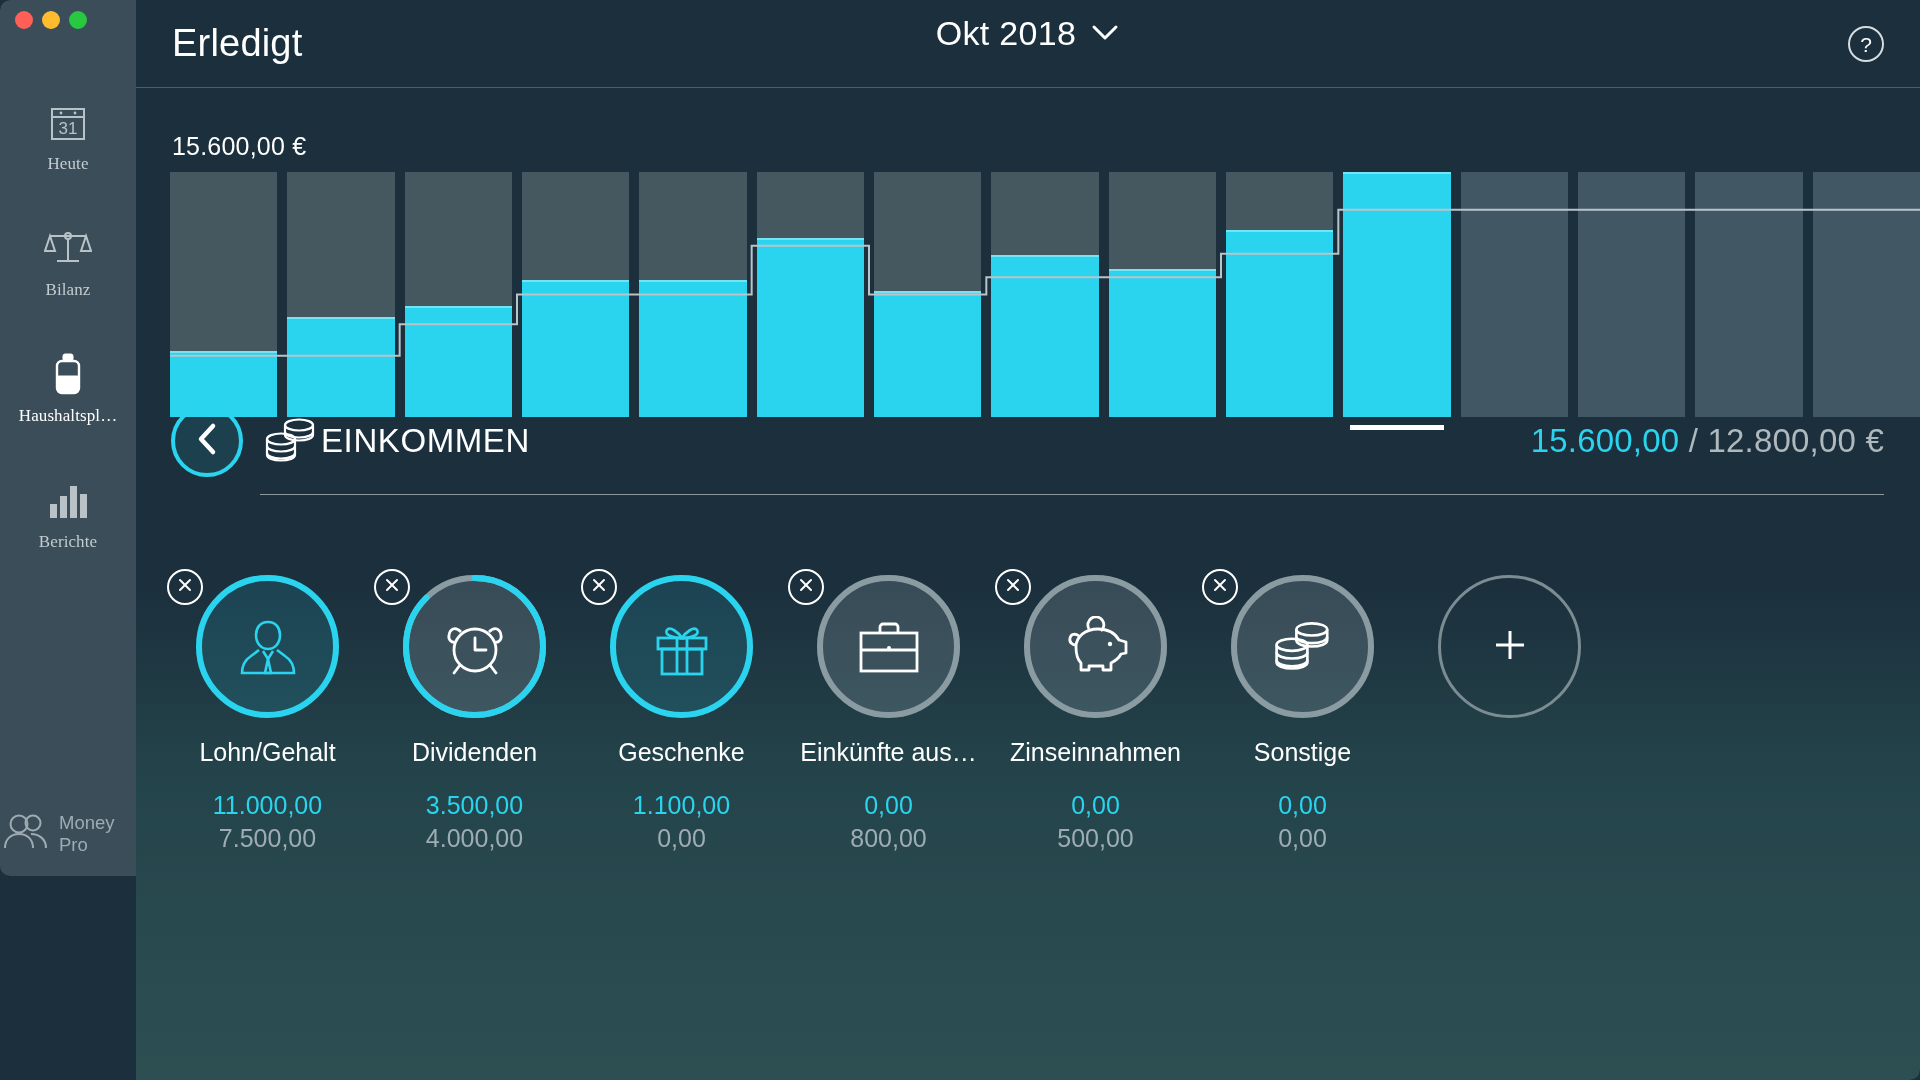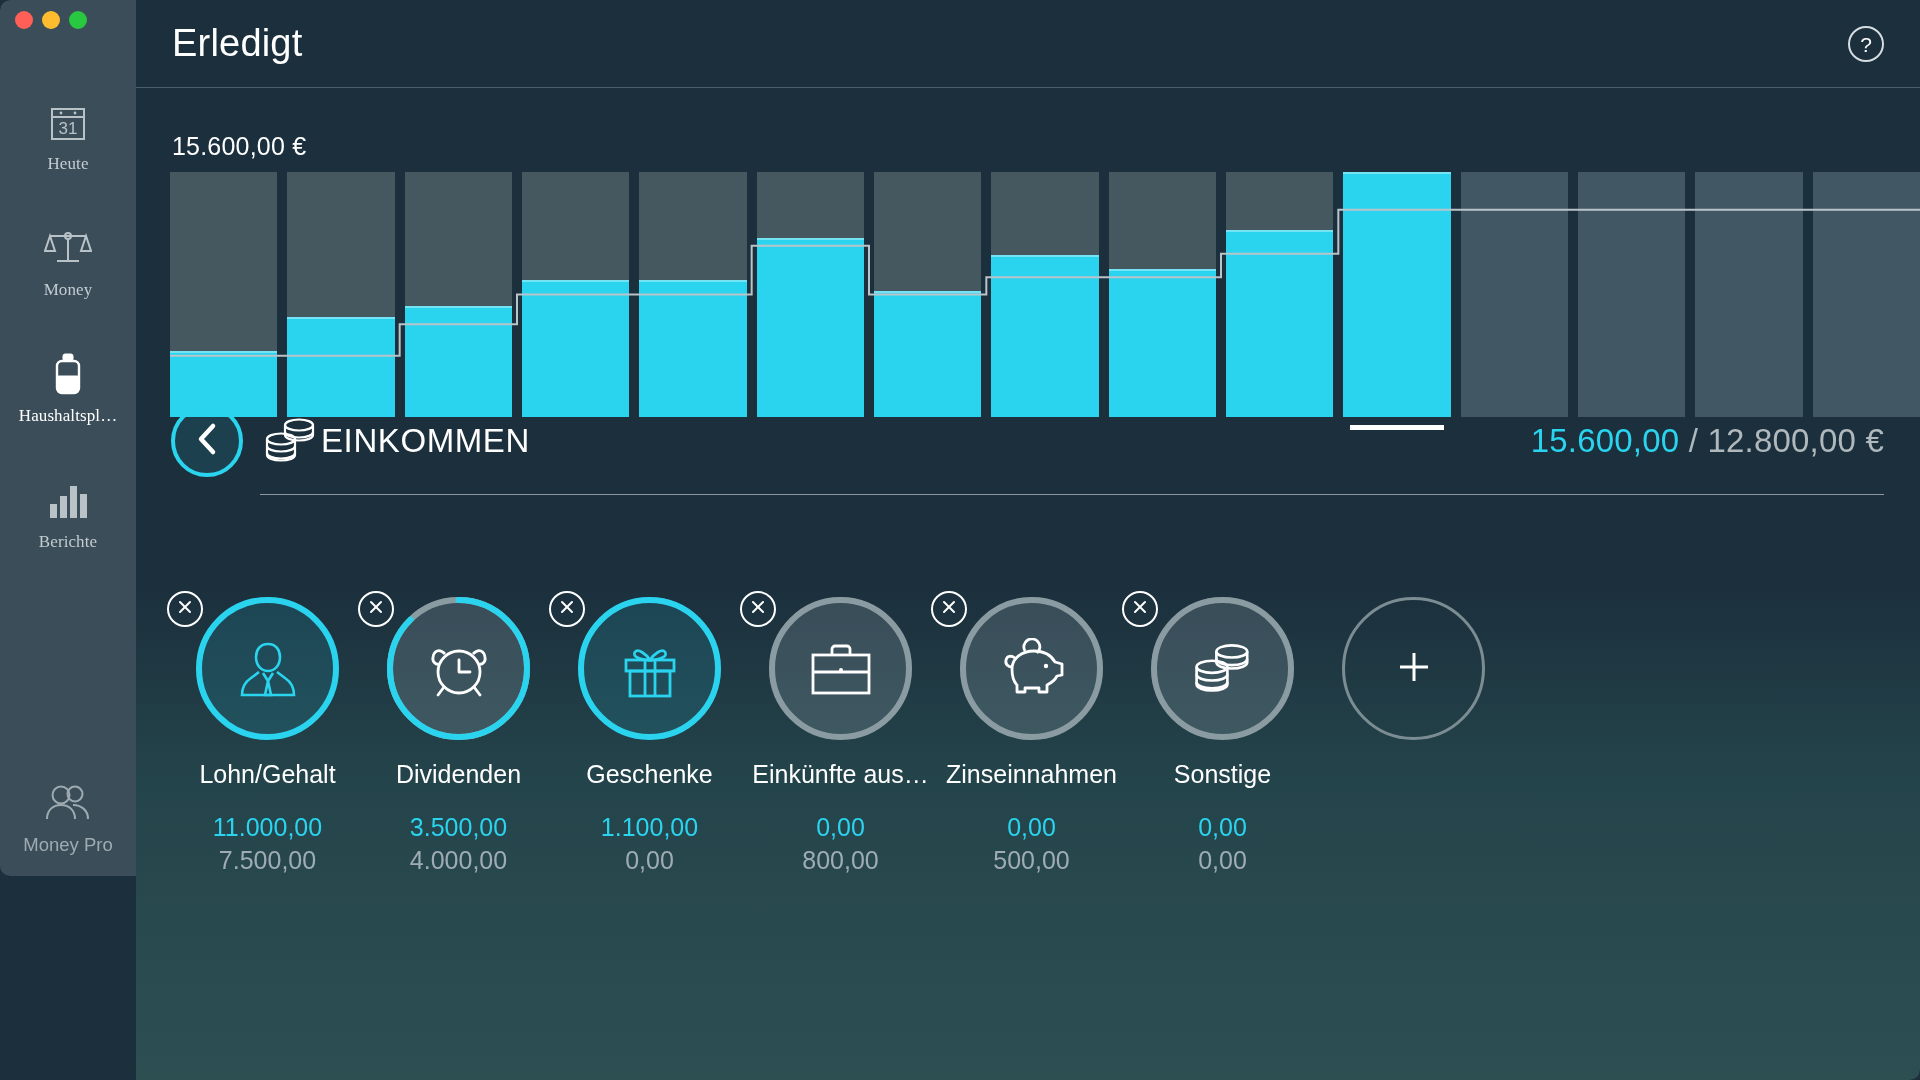--- a/index.html
+++ b/index.html
@@ -65,21 +65,21 @@
   }
   .nav-item.active .nav-lbl { color:#ffffff; }
   .nav-item.active svg path,
   .nav-item.active svg rect,
   .nav-item.active svg line,
   .nav-item.active svg circle { stroke:#ffffff; }
   .nav-item.active .fillwhite { fill:#ffffff; }
 
   .brand {
     position:absolute; bottom:20px; left:0; width:136px;
-    display:flex; flex-direction:column; align-items:center; gap:7px;
+    display:flex; flex-direction:row; align-items:center; gap:7px;
     cursor:pointer;
   }
   .brand .nav-lbl { font-size:18.5px; color:#9fabb2; }
 
   
   #main {
     flex:1 1 auto;
     position:relative;
     height:1080px;
     background:linear-gradient(180deg,#1b2f3c 0%,#1b2f3c 580px,#24444b 780px,#2d4f52 1080px);
@@ -175,22 +175,22 @@
   #section-amounts .spent { color:#2ad4ef; }
   #section-amounts .sep,
   #section-amounts .total { color:#afb9bd; }
   #section-rule {
     position:absolute; left:124px; right:36px; top:99px;
     height:1px; background:#8c9aa0;
   }
 
   
   #category-grid {
-    position:absolute; left:36px; top:597px;
-    display:flex; gap:0;
+    position:absolute; left:36px; top:575px;
+    display:flex; gap:16px;
   }
   .cat-cell {
     width:191px;
     display:flex; flex-direction:column; align-items:center;
     position:relative;
   }
   .cat-circle-wrap {
     position:relative;
     width:143px; height:143px;
   }
@@ -268,21 +268,21 @@
         <span class="nav-ico">
           <svg width="48" height="44" viewBox="0 0 48 44">
             <circle cx="24" cy="9" r="3" fill="none" stroke="#b8c2c7" stroke-width="2"></circle>
             <line x1="24" y1="12" x2="24" y2="34" stroke="#b8c2c7" stroke-width="2"></line>
             <line x1="13" y1="34" x2="35" y2="34" stroke="#b8c2c7" stroke-width="2"></line>
             <line x1="6" y1="9" x2="42" y2="9" stroke="#b8c2c7" stroke-width="2"></line>
             <path d="M6 9 L1 24 L11 24 Z" fill="none" stroke="#b8c2c7" stroke-width="2"></path>
             <path d="M42 9 L37 24 L47 24 Z" fill="none" stroke="#b8c2c7" stroke-width="2"></path>
           </svg>
         </span>
-        <span class="nav-lbl">Money</span>
+        <span class="nav-lbl">Bilanz</span>
       </div>
 
       <div class="nav-item active">
         <span class="nav-ico">
           <svg width="40" height="46" viewBox="0 0 40 46">
             <rect x="15" y="2" width="10" height="7" rx="2" class="fillwhite" fill="#ffffff"></rect>
             <rect x="9" y="9" width="22" height="32" rx="5" fill="none" stroke="#ffffff" stroke-width="2.4"></rect>
             <path d="M9 24 L31 24 L31 36 a5 5 0 0 1 -5 5 L14 41 a5 5 0 0 1 -5 -5 Z" class="fillwhite" fill="#ffffff"></path>
           </svg>
         </span>
@@ -314,20 +314,28 @@
       </span>
       <span class="nav-lbl">Money Pro</span>
     </div>
   </div>
 
   <div id="main">
 
     <div id="titlebar">
       <div id="page-title">Erledigt</div>
 
+      <div id="period-selector">
+        <span class="ptxt">Okt 2018</span>
+        <span>
+          <svg width="30" height="20" viewBox="0 0 30 20">
+            <path d="M4 5 L15 16 L26 5" fill="none" stroke="#ffffff" stroke-width="3" stroke-linecap="round" stroke-linejoin="round"></path>
+          </svg>
+        </span>
+      </div>
 
       <div id="help-button">
         <span>?</span>
       </div>
     </div>
 
     <div id="chart-block">
       <div id="chart-max-label">15.600,00 €</div>
       <div id="chart-area">
           <div class="bar-col" style="left: 0px; width: 107.333px;">

